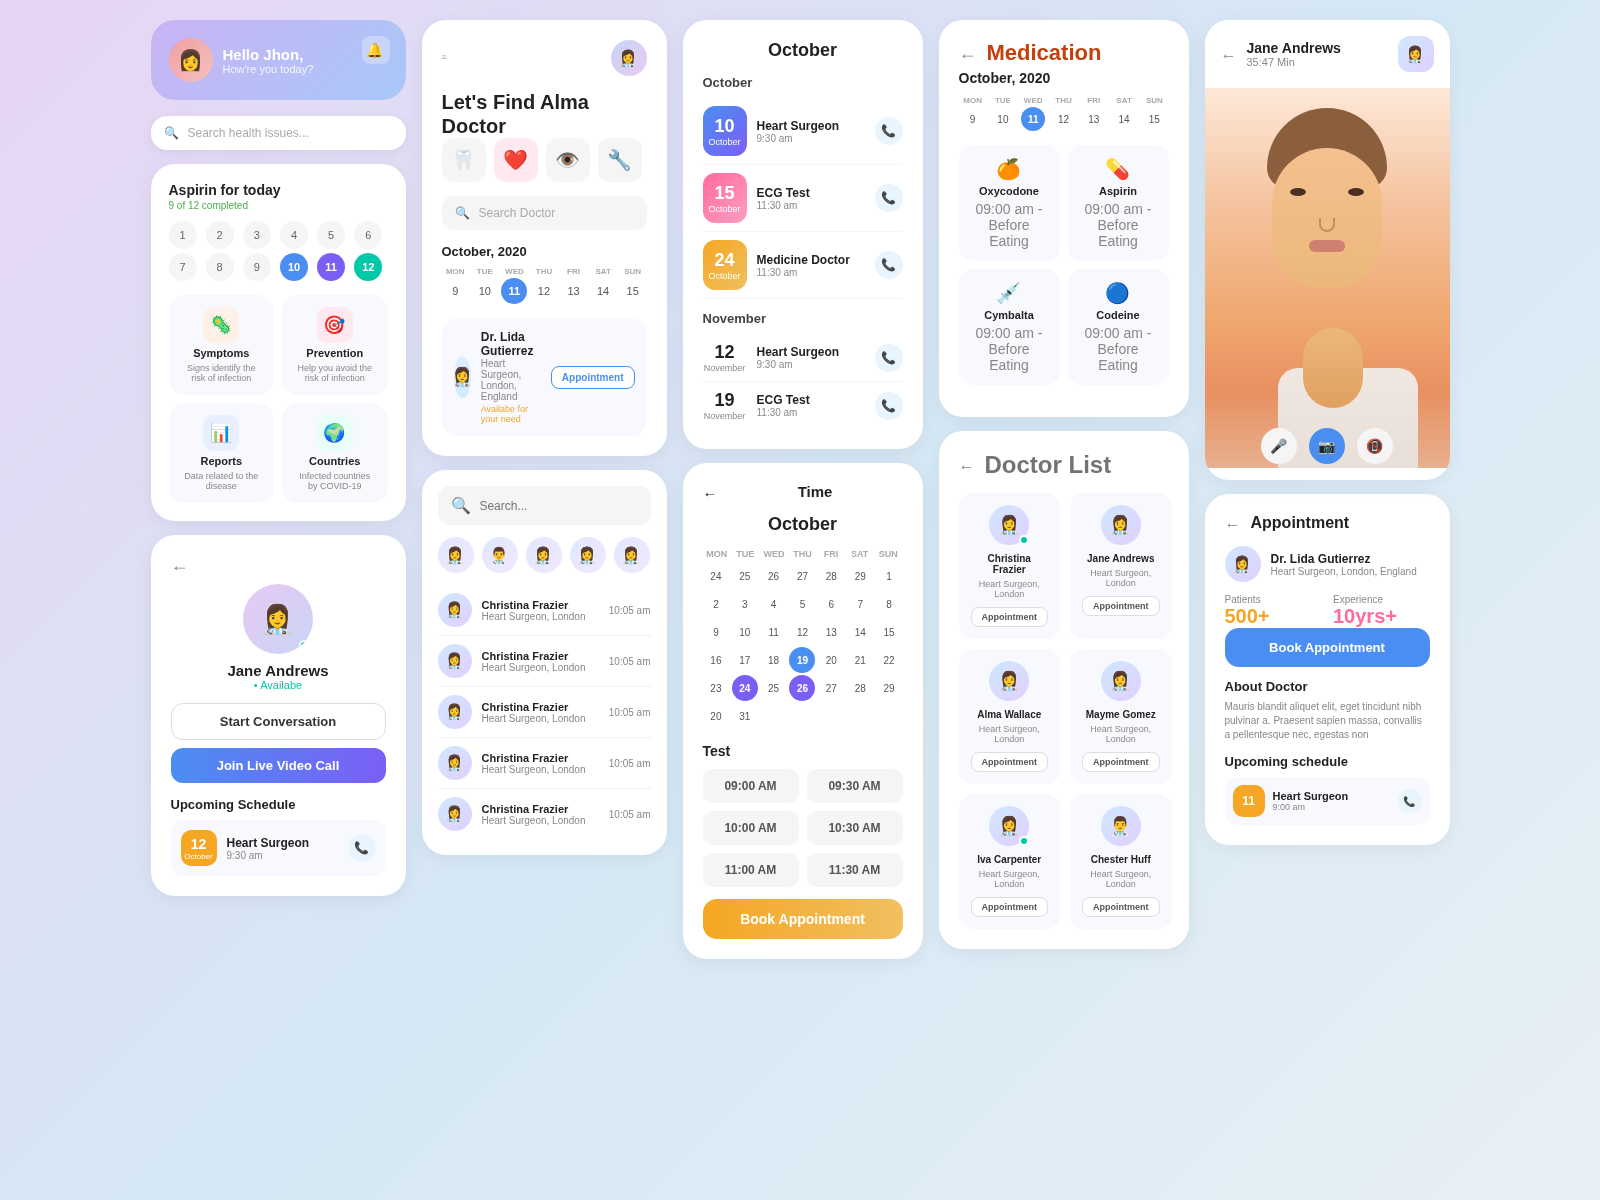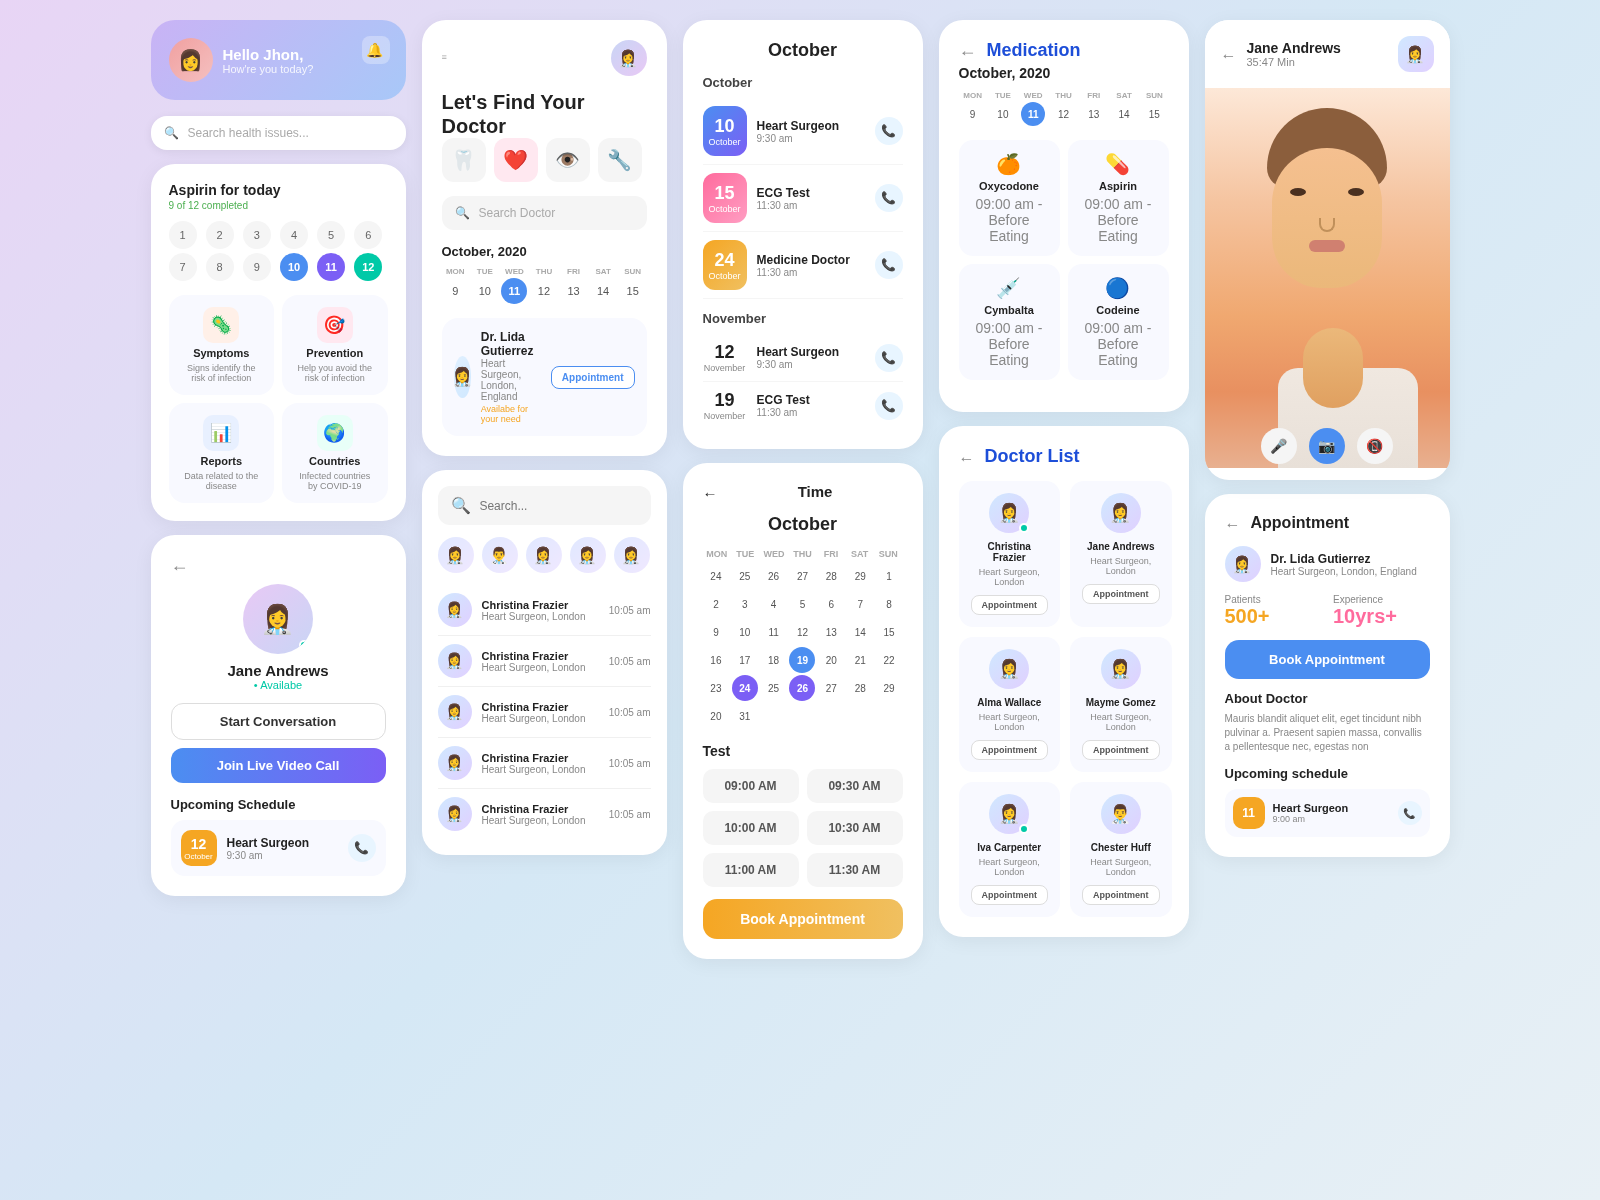--- a/index.html
+++ b/index.html
@@ -395,21 +395,21 @@
       width: 100%; padding: 12px; background: #4B8EF1;
       border: none; border-radius: 14px; color: #fff;
       font-size: 13px; font-weight: 700; cursor: pointer;
     }
 
     .doctor-list-card {
       background: #fff; border-radius: 24px; padding: 20px;
       box-shadow: 0 4px 20px rgba(0,0,0,0.06);
     }
     .dl-header { display: flex; align-items: center; gap: 10px; margin-bottom: 14px; }
-    .dl-header span { font-size: 18px; font-weight: 700; color: #1d4ed8; }
+    .dl-header span { font-size: 24px; font-weight: 700; color: #737373; }
     .dl-grid { display: grid; grid-template-columns: 1fr 1fr; gap: 10px; }
     .dl-item {
       background: #f8f9ff; border-radius: 14px; padding: 12px;
       display: flex; flex-direction: column; align-items: center; gap: 4px;
     }
     .dl-avatar {
       width: 40px; height: 40px; border-radius: 50%;
       background: linear-gradient(135deg, #d0e8ff, #e0d0ff);
       display: flex; align-items: center; justify-content: center; font-size: 18px;
       margin-bottom: 4px; position: relative;
@@ -481,21 +481,21 @@
       display: flex; align-items: center; gap: 10px; margin-bottom: 12px;
     }
     .appt-doc-avatar {
       width: 36px; height: 36px; border-radius: 50%;
       background: linear-gradient(135deg, #d0e8ff, #e0d0ff);
       display: flex; align-items: center; justify-content: center; font-size: 16px;
     }
     .appt-doc-info h5 { font-size: 12px; font-weight: 700; color: #222; }
     .appt-doc-info p { font-size: 10px; color: #888; }
 
-    .appt-stats { display: flex; gap: 12px; margin-bottom: 12px; }
+    .appt-stats { display: flex; gap: 12px; }
     .appt-stat { flex: 1; }
     .appt-stat-label { font-size: 10px; color: #888; }
     .appt-stat-value { font-size: 20px; font-weight: 800; }
     .appt-stat-value.orange { color: #F5A623; }
     .appt-stat-value.pink { color: #FF6B9D; }
 
     .book-appt-btn {
       width: 100%; padding: 12px; background: #4B8EF1;
       border: none; border-radius: 14px; color: #fff;
       font-size: 13px; font-weight: 700; cursor: pointer; margin-bottom: 12px;
@@ -614,21 +614,21 @@
 <div class="col2">
 
   <div class="find-doctor-card">
     <div class="find-doctor-header">
       <div>
         <div style="font-size:9px;color:#aaa;margin-bottom:2px;">≡</div>
       </div>
       <div class="doctor-avatar-small">👩‍⚕️</div>
     </div>
     <h2>
-      <span>Let's Find Your</span><br>
+      <span>Let's Find Alma</span><br>
       <span>Doctor</span>
     </h2>
     <div class="category-icons">
       <div class="cat-icon">🦷</div>
       <div class="cat-icon" style="background:#ffe8f0;">❤️</div>
       <div class="cat-icon">👁️</div>
       <div class="cat-icon">🔧</div>
     </div>
     <div class="search-doc">
       <span>🔍</span>
@@ -866,21 +866,21 @@
       <button class="book-btn">Book Appointment</button>
     </div>
   </div>
 </div>
 
 <div class="col4">
 
   <div class="medication-card">
     <div class="med-header">
       <span style="cursor:pointer;color:#888;">←</span>
-      <span style="font-size:18px;font-weight:700;color:#1d4ed8;">Medication</span>
+      <span style="font-size:22px;font-weight:700;color:#c2410c;">Medication</span>
     </div>
     <div class="med-date">October, 2020</div>
     <div class="med-week">
       <div class="med-day">
         <span class="med-day-label">MON</span>
         <div class="med-day-num">9</div>
       </div>
       <div class="med-day">
         <span class="med-day-label">TUE</span>
         <div class="med-day-num">10</div>

